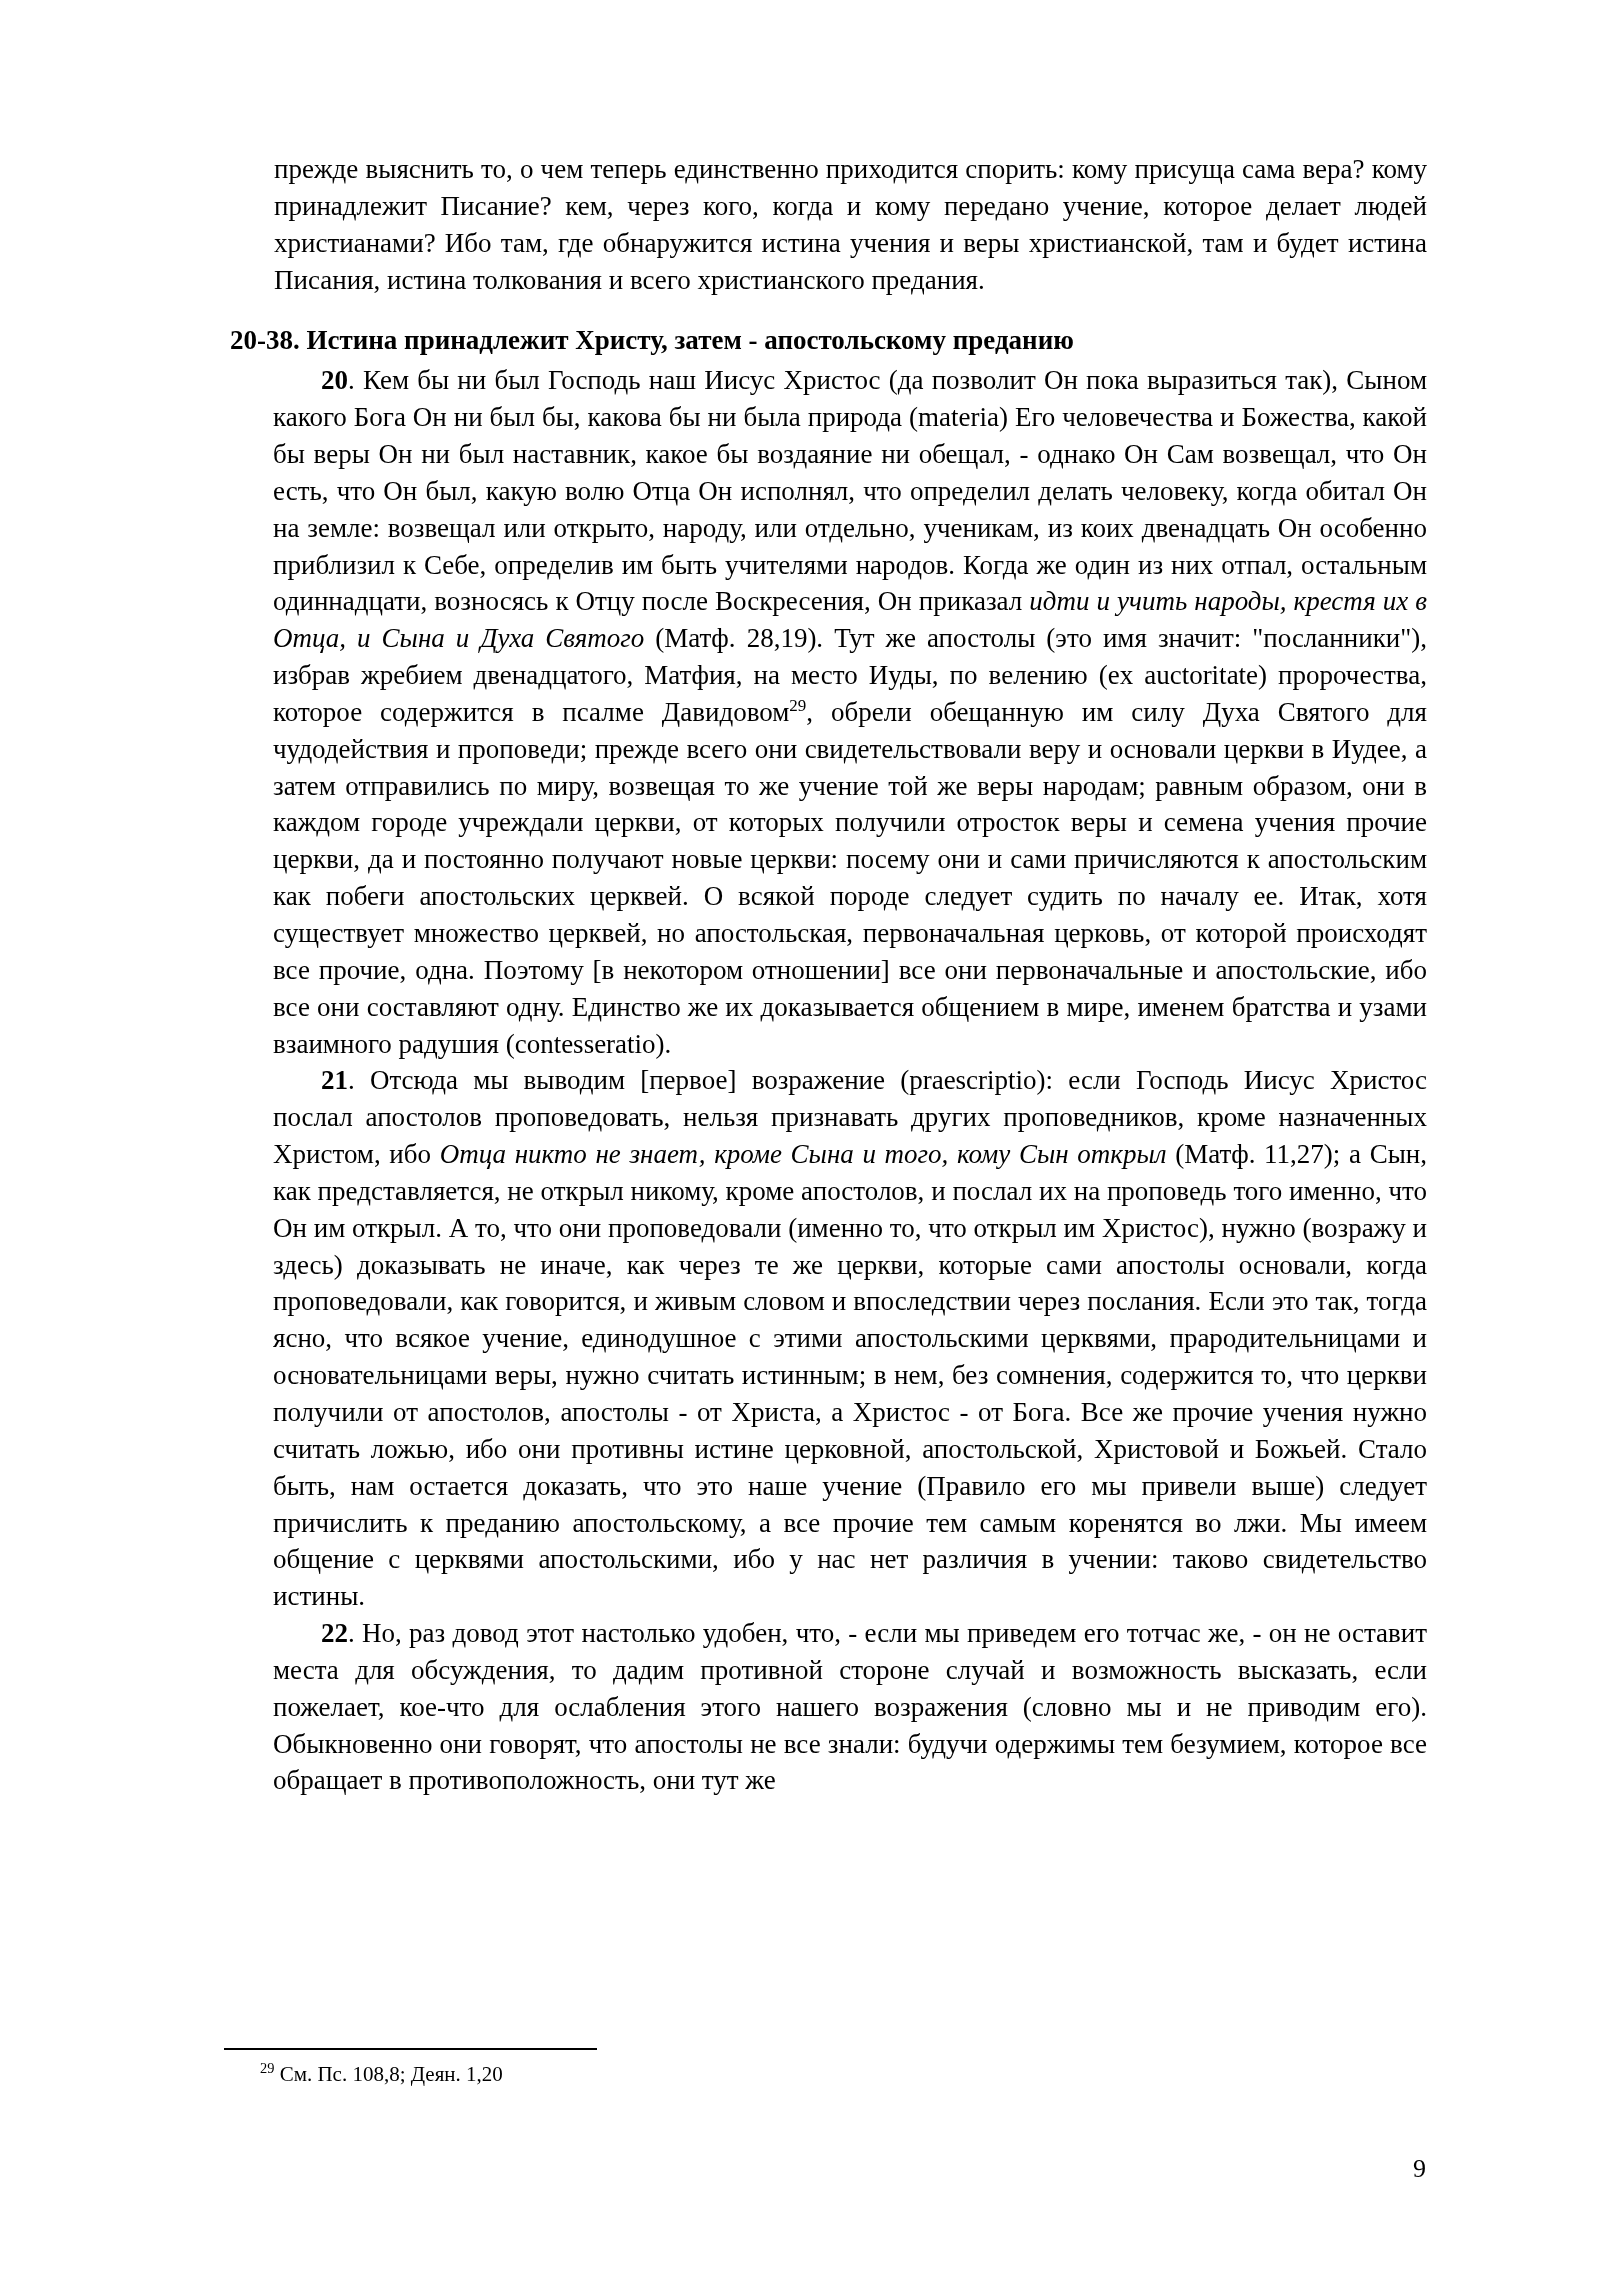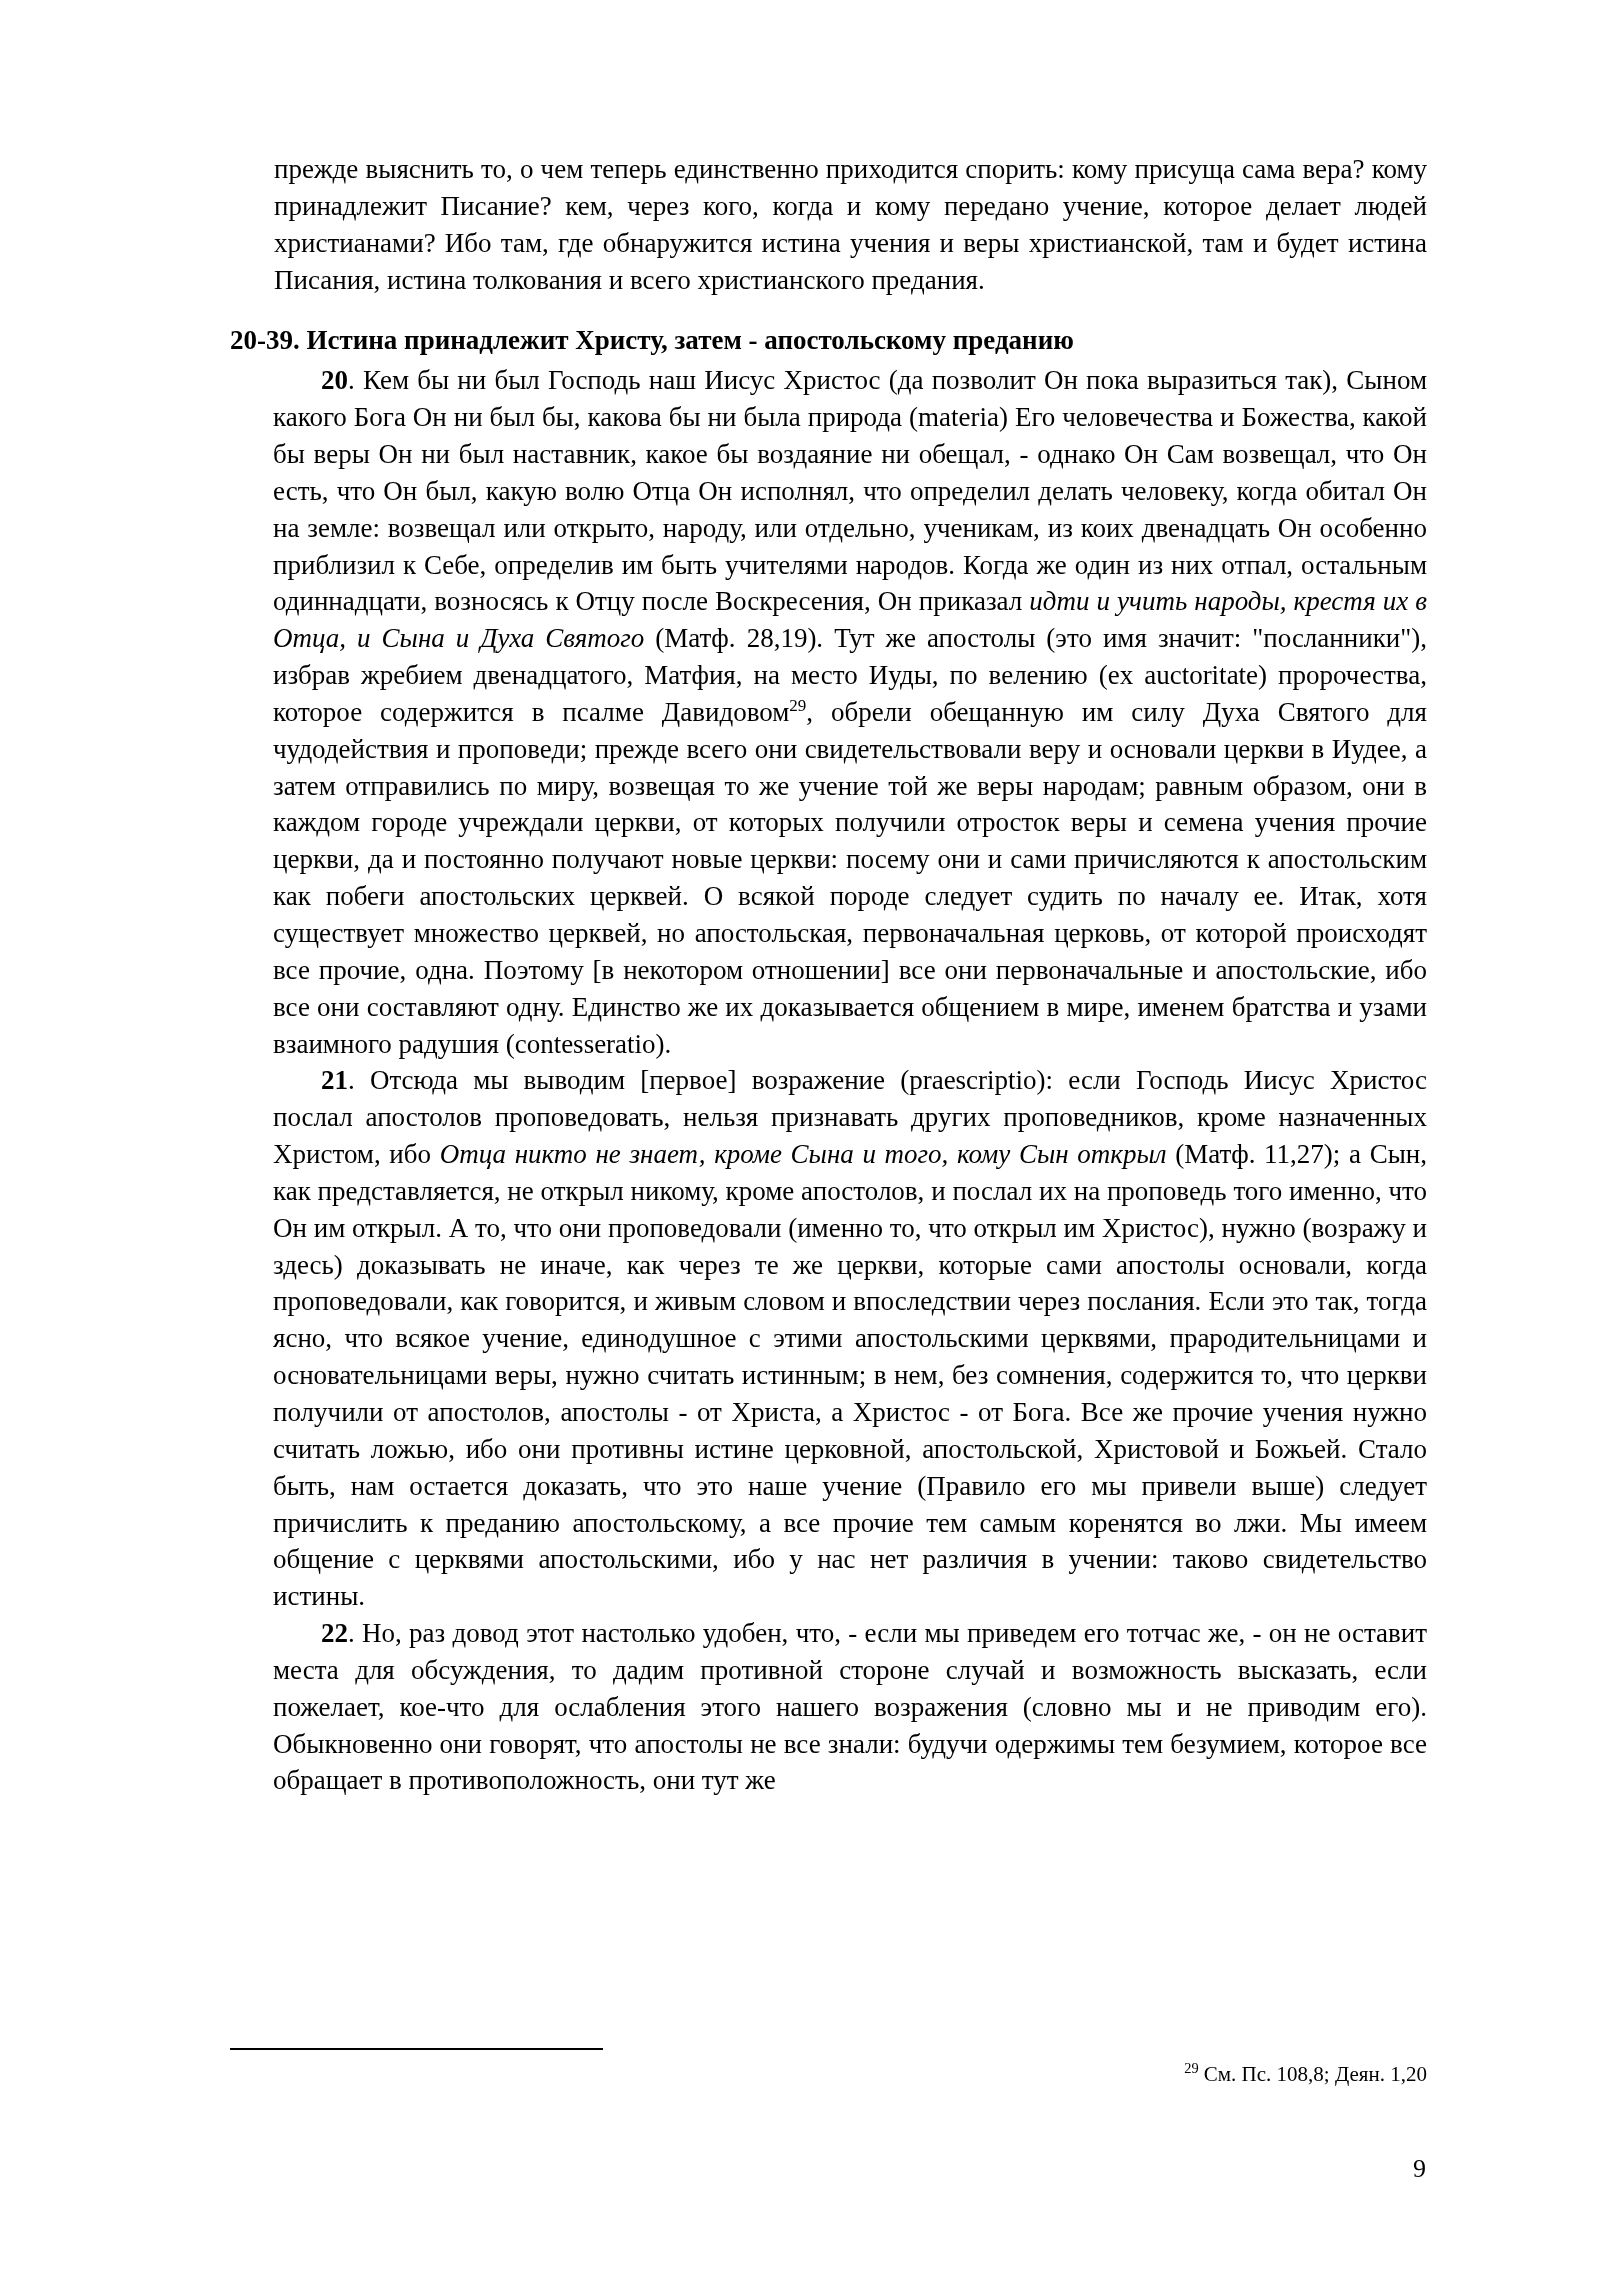--- a/index.html
+++ b/index.html
@@ -56,24 +56,23 @@
   .it {
     font-style: italic;
   }
   sup.fn {
     font-size: 17px;
     vertical-align: super;
     line-height: 0;
   }
   .footnote-area {
     position: absolute;
-    left: 230px;
+    left: 224px;
     top: 2048px;
     width: 1197px;
-    text-align: right;
   }
   .footnote-rule {
     width: 373px;
     height: 2px;
     background: #000000;
     margin-bottom: 10.5px;
   }
   .footnote-text {
     font-size: 21px;
     line-height: 1.3;
@@ -92,21 +91,21 @@
   }
 </style>
 </head>
 <body>
 
 <div class="page">
   <div class="content">
 
     <p class="intro">прежде выяснить то, о чем теперь единственно приходится спорить: кому присуща сама вера? кому принадлежит Писание? кем, через кого, когда и кому передано учение, которое делает людей христианами? Ибо там, где обнаружится истина учения и веры христианской, там и будет истина Писания, истина толкования и всего христианского предания.</p>
 
-    <h2 class="section-heading">20-39. Истина принадлежит Христу, затем - апостольскому преданию</h2>
+    <h2 class="section-heading">20-38. Истина принадлежит Христу, затем - апостольскому преданию</h2>
 
     <p class="para"><span class="num">20</span><span>. Кем бы ни был Господь наш Иисус Христос (да позволит Он пока выразиться так), Сыном какого Бога Он ни был бы, какова бы ни была природа (materia) Его человечества и Божества, какой бы веры Он ни был наставник, какое бы воздаяние ни обещал, - однако Он Сам возвещал, что Он есть, что Он был, какую волю Отца Он исполнял, что определил делать человеку, когда обитал Он на земле: возвещал или открыто, народу, или отдельно, ученикам, из коих двенадцать Он особенно приблизил к Себе, определив им быть учителями народов. Когда же один из них отпал, остальным одиннадцати, возносясь к Отцу после Воскресения, Он приказал </span><span class="it">идти и учить народы, крестя их в Отца, и Сына и Духа Святого</span><span> (Матф. 28,19). Тут же апостолы (это имя значит: "посланники"), избрав жребием двенадцатого, Матфия, на место Иуды, по велению (ex auctoritate) пророчества, которое содержится в псалме Давидовом</span><sup class="fn">29</sup><span>, обрели обещанную им силу Духа Святого для чудодействия и проповеди; прежде всего они свидетельствовали веру и основали церкви в Иудее, а затем отправились по миру, возвещая то же учение той же веры народам; равным образом, они в каждом городе учреждали церкви, от которых получили отросток веры и семена учения прочие церкви, да и постоянно получают новые церкви: посему они и сами причисляются к апостольским как побеги апостольских церквей. О всякой породе следует судить по началу ее. Итак, хотя существует множество церквей, но апостольская, первоначальная церковь, от которой происходят все прочие, одна. Поэтому [в некотором отношении] все они первоначальные и апостольские, ибо все они составляют одну. Единство же их доказывается общением в мире, именем братства и узами взаимного радушия (contesseratio).</span></p>
 
     <p class="para"><span class="num">21</span><span>. Отсюда мы выводим [первое] возражение (praescriptio): если Господь Иисус Христос послал апостолов проповедовать, нельзя признавать других проповедников, кроме назначенных Христом, ибо </span><span class="it">Отца никто не знает, кроме Сына и того, кому Сын открыл</span><span> (Матф. 11,27); а Сын, как представляется, не открыл никому, кроме апостолов, и послал их на проповедь того именно, что Он им открыл. А то, что они проповедовали (именно то, что открыл им Христос), нужно (возражу и здесь) доказывать не иначе, как через те же церкви, которые сами апостолы основали, когда проповедовали, как говорится, и живым словом и впоследствии через послания. Если это так, тогда ясно, что всякое учение, единодушное с этими апостольскими церквями, прародительницами и основательницами веры, нужно считать истинным; в нем, без сомнения, содержится то, что церкви получили от апостолов, апостолы - от Христа, а Христос - от Бога. Все же прочие учения нужно считать ложью, ибо они противны истине церковной, апостольской, Христовой и Божьей. Стало быть, нам остается доказать, что это наше учение (Правило его мы привели выше) следует причислить к преданию апостольскому, а все прочие тем самым коренятся во лжи. Мы имеем общение с церквями апостольскими, ибо у нас нет различия в учении: таково свидетельство истины.</span></p>
 
     <p class="para"><span class="num">22</span><span>. Но, раз довод этот настолько удобен, что, - если мы приведем его тотчас же, - он не оставит места для обсуждения, то дадим противной стороне случай и возможность высказать, если пожелает, кое-что для ослабления этого нашего возражения (словно мы и не приводим его). Обыкновенно они говорят, что апостолы не все знали: будучи одержимы тем безумием, которое все обращает в противоположность, они тут же</span></p>
 
   </div>
 </div>
 

